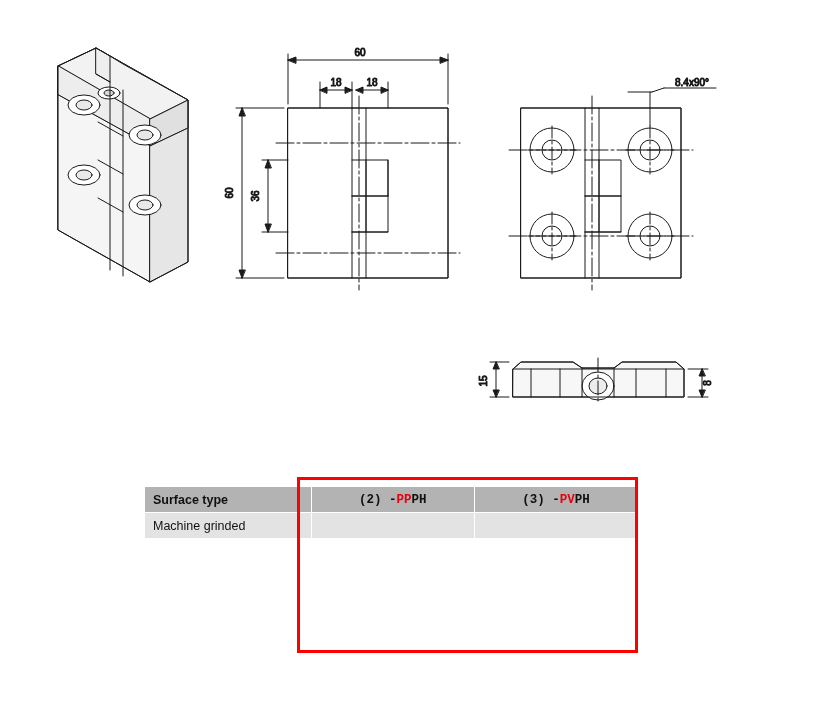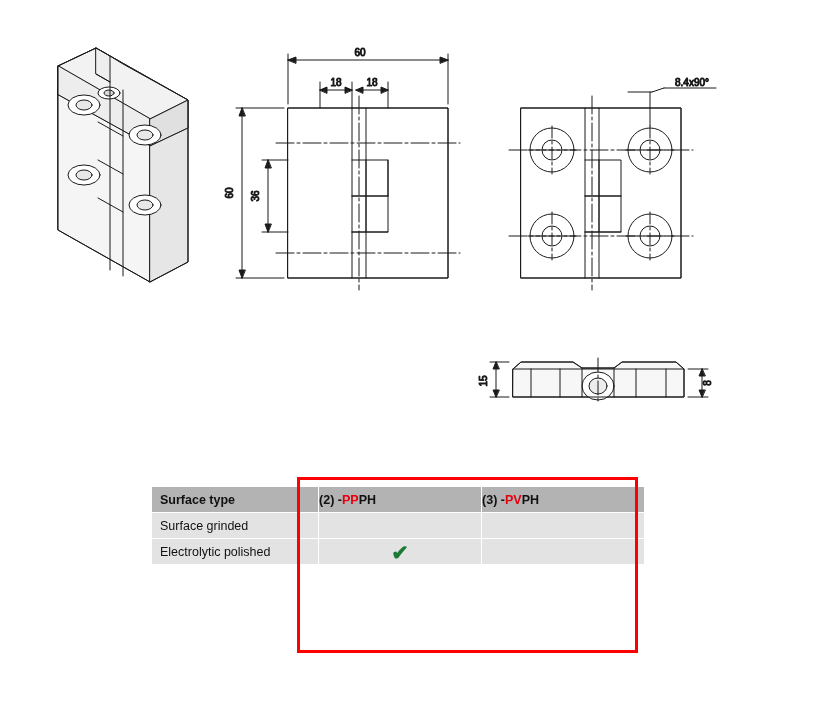--- a/index.html
+++ b/index.html
@@ -22,21 +22,21 @@
     position: absolute;
     left: 0;
     top: 0;
     width: 816px;
     height: 713px;
     overflow: visible;
   }
   
   .spec-table {
     position: absolute;
-    left: 151px;
+    left: 144px;
     top: 486px;
     width: 494px;
     border-collapse: collapse;
     font-size: 12.5px;
     color: #111;
   }
   .spec-table th, .spec-table td {
     border: 1px solid #ffffff;
     padding: 0;
     height: 25px;
@@ -44,21 +44,23 @@
   }
   .spec-table thead th {
     background: #b3b3b3;
     font-weight: bold;
     text-align: left;
   }
   .spec-table thead th.col-label {
     padding-left: 8px;
   }
   .spec-table thead th.col-variant {
+    text-align: center;
     padding: 0;
+    font-family: Liberation Mono, monospace;
   }
   .spec-table tbody td.row-label {
     background: #e3e3e3;
     padding-left: 8px;
     text-align: left;
     white-space: nowrap;
   }
   .spec-table tbody td.cell {
     background: #e3e3e3;
     text-align: center;
@@ -267,27 +269,22 @@
   <table class="spec-table">
     <thead>
       <tr>
         <th class="col-label col-w1">Surface type</th>
         <th class="col-variant col-w2"><span>(2) -</span><span class="red">PP</span><span>PH</span></th>
         <th class="col-variant col-w3"><span>(3) -</span><span class="red">PV</span><span>PH</span></th>
       </tr>
     </thead>
     <tbody>
       <tr>
-        <td class="row-label">Surface grinded</td>
+        <td class="row-label">Machine grinded</td>
         <td class="cell"><span class="check"></span></td>
-        <td class="cell"><span class="check"></span></td>
-      </tr>
-      <tr>
-        <td class="row-label">Electrolytic polished</td>
-        <td class="cell"><span class="check">✔</span></td>
         <td class="cell"><span class="check"></span></td>
       </tr>
     </tbody>
   </table>
 
   <div class="highlight-box"></div>
 
 </div>
 
 </body></html>

